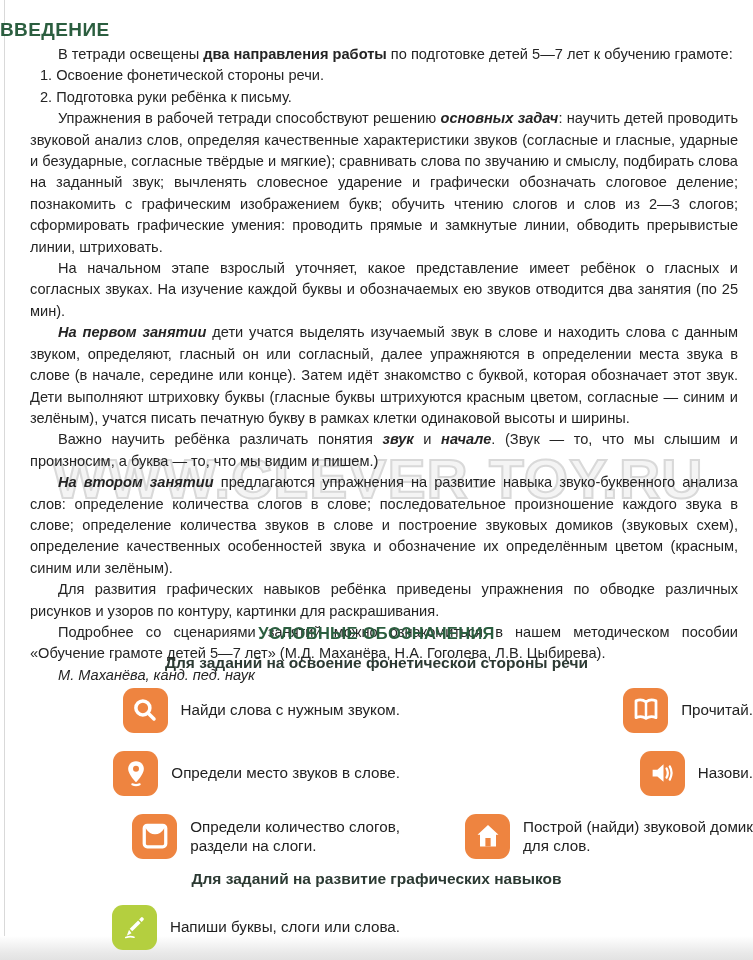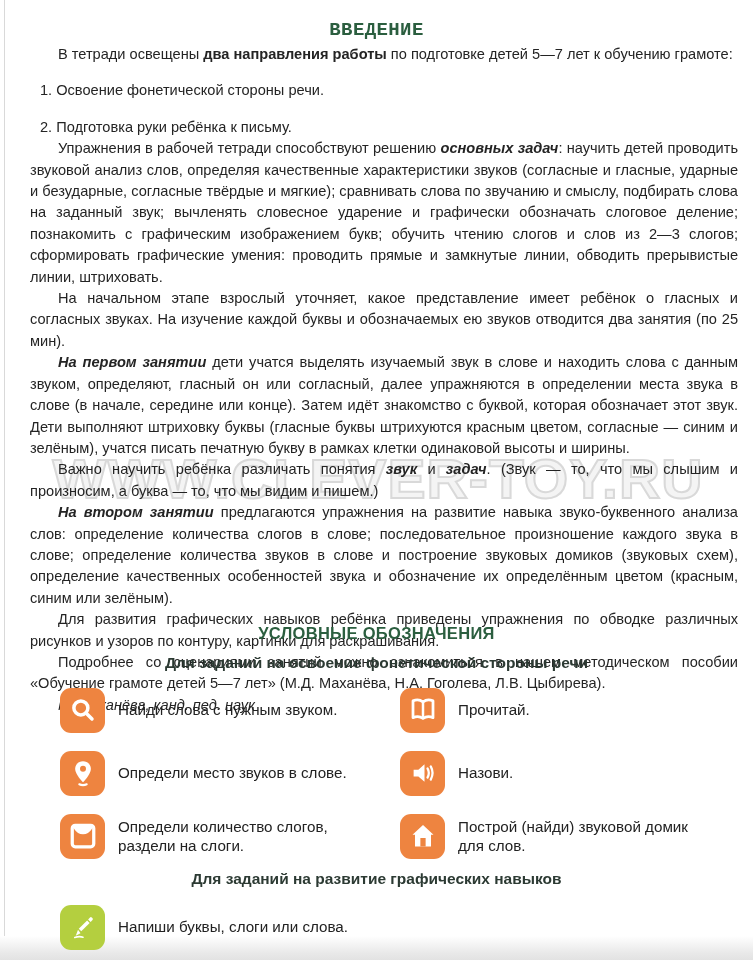--- a/index.html
+++ b/index.html
@@ -10,32 +10,32 @@
   .page-edge-left{position:absolute;left:4px;top:0;bottom:18px;width:1px;background:#d9d9d9;}
   .bottom-shade{position:absolute;left:0;right:0;bottom:0;height:24px;
     background:linear-gradient(to bottom,#ffffff 0%,#e9e9e9 70%,#e2e2e2 100%);}
   .watermark{
     position:absolute;left:22px;top:446px;width:712px;z-index:1;
     font-weight:bold;font-size:56px;letter-spacing:1px;white-space:nowrap;
     color:#f4f4f4;-webkit-text-stroke:2px #d9d9d9;
     transform:scaleX(1.02);transform-origin:center;text-align:center;
   }
   .doc-title{
-    position:absolute;top:19px;left:0;right:0;text-align:center;z-index:2;
-    font-size:19px;font-weight:bold;color:#2b5e3f;letter-spacing:.4px;font-family:Liberation Mono, monospace;
+    position:absolute;top:19px;left:0;right:0;text-align:left;z-index:2;
+    font-size:19px;font-weight:bold;color:#2b5e3f;letter-spacing:.4px;
   }
   .intro{position:absolute;left:30px;right:15px;top:44px;z-index:2;}
   .intro p{margin:0;font-size:14.6px;line-height:21.4px;text-align:justify;text-indent:28px;color:#242424;}
-  .intro p.list-line{text-indent:10px;text-align:left;margin-top:15px;}
+  .intro p.list-line{text-indent:10px;text-align:left;}
   .signature{margin:0;font-size:14.6px;line-height:21.4px;font-style:italic;text-align:right;color:#242424;}
   .legend{position:absolute;left:0;right:0;top:624px;z-index:2;}
   .legend-heading{margin:0;text-align:center;font-size:16.5px;font-weight:bold;color:#2b5e3f;letter-spacing:.3px;}
   .legend-subheading{margin:11px 0 0 0;text-align:center;font-size:15.5px;font-weight:bold;color:#2c3a33;}
   .legend-grid{display:grid;grid-template-columns:340px auto;row-gap:17px;padding-left:60px;margin-top:15px;}
-  .legend-item{display:flex;align-items:center;gap:13px;min-height:46px;}
+  .legend-item{display:flex;align-items:center;gap:13px;min-height:46px;justify-content:flex-end;}
   .icon-tile{width:45px;height:45px;border-radius:11px;flex:0 0 auto;
     display:flex;align-items:center;justify-content:center;}
   .icon-tile svg{display:block;}
   .legend-label{font-size:15.2px;line-height:19.5px;color:#222;white-space:pre-line;}
   .graphic-grid{margin-top:16px;}
 </style>
 </head>
 <body>
 
 <div class="page">
@@ -45,21 +45,21 @@
 
   <div class="doc-title" style="color: rgb(43, 94, 63);">ВВЕДЕНИЕ</div>
 
   <div class="intro">
     <p><span>В тетради освещены </span><span style="font-weight: bold; ">два направления работы</span><span> по подготовке детей 5—7 лет к обучению грамоте:</span></p>
     <p class="list-line"><span>1. Освоение фонетической стороны речи.</span></p>
     <p class="list-line"><span>2. Подготовка руки ребёнка к письму.</span></p>
     <p><span>Упражнения в рабочей тетради способствуют решению </span><span style="font-weight: bold; font-style: italic;">основных задач</span><span>: научить детей проводить звуковой анализ слов, определяя качественные характеристики звуков (согласные и гласные, ударные и безударные, согласные твёрдые и мягкие); сравнивать слова по звучанию и смыслу, подбирать слова на заданный звук; вычленять словесное ударение и графически обозначать слоговое деление; познакомить с графическим изображением букв; обучить чтению слогов и слов из 2—3 слогов; сформировать графические умения: проводить прямые и замкнутые линии, обводить прерывистые линии, штриховать.</span></p>
     <p><span>На начальном этапе взрослый уточняет, какое представление имеет ребёнок о гласных и согласных звуках. На изучение каждой буквы и обозначаемых ею звуков отводится два занятия (по 25 мин).</span></p>
     <p><span style="font-weight: bold; font-style: italic;">На первом занятии</span><span> дети учатся выделять изучаемый звук в слове и находить слова с данным звуком, определяют, гласный он или согласный, далее упражняются в определении места звука в слове (в начале, середине или конце). Затем идёт знакомство с буквой, которая обозначает этот звук. Дети выполняют штриховку буквы (гласные буквы штрихуются красным цветом, согласные — синим и зелёным), учатся писать печатную букву в рамках клетки одинаковой высоты и ширины.</span></p>
-    <p><span>Важно научить ребёнка различать понятия </span><span style="font-weight: bold; font-style: italic;">звук</span><span> и </span><span style="font-weight: bold; font-style: italic;">задач</span><span>. (Звук — то, что мы слышим и произносим, а буква — то, что мы видим и пишем.)</span></p>
+    <p><span>Важно научить ребёнка различать понятия </span><span style="font-weight: bold; font-style: italic;">звук</span><span> и </span><span style="font-weight: bold; font-style: italic;">начале</span><span>. (Звук — то, что мы слышим и произносим, а буква — то, что мы видим и пишем.)</span></p>
     <p><span style="font-weight: bold; font-style: italic;">На втором занятии</span><span> предлагаются упражнения на развитие навыка звуко-буквенного анализа слов: определение количества слогов в слове; последовательное произношение каждого звука в слове; определение количества звуков в слове и построение звуковых домиков (звуковых схем), определение качественных особенностей звука и обозначение их определённым цветом (красным, синим или зелёным).</span></p>
     <p><span>Для развития графических навыков ребёнка приведены упражнения по обводке различных рисунков и узоров по контуру, картинки для раскрашивания.</span></p>
     <p><span>Подробнее со сценариями занятий можно ознакомиться в нашем методическом пособии «Обучение грамоте детей 5—7 лет» (М.Д. Маханёва, Н.А. Гоголева, Л.В. Цыбирева).</span></p>
     <p class="signature">М. Маханёва, канд. пед. наук</p>
   </div>
 
   <div class="legend">
     <h2 class="legend-heading" style="color: rgb(43, 94, 63);">УСЛОВНЫЕ ОБОЗНАЧЕНИЯ</h2>
     <h3 class="legend-subheading">Для заданий на освоение фонетической стороны речи</h3>
 

